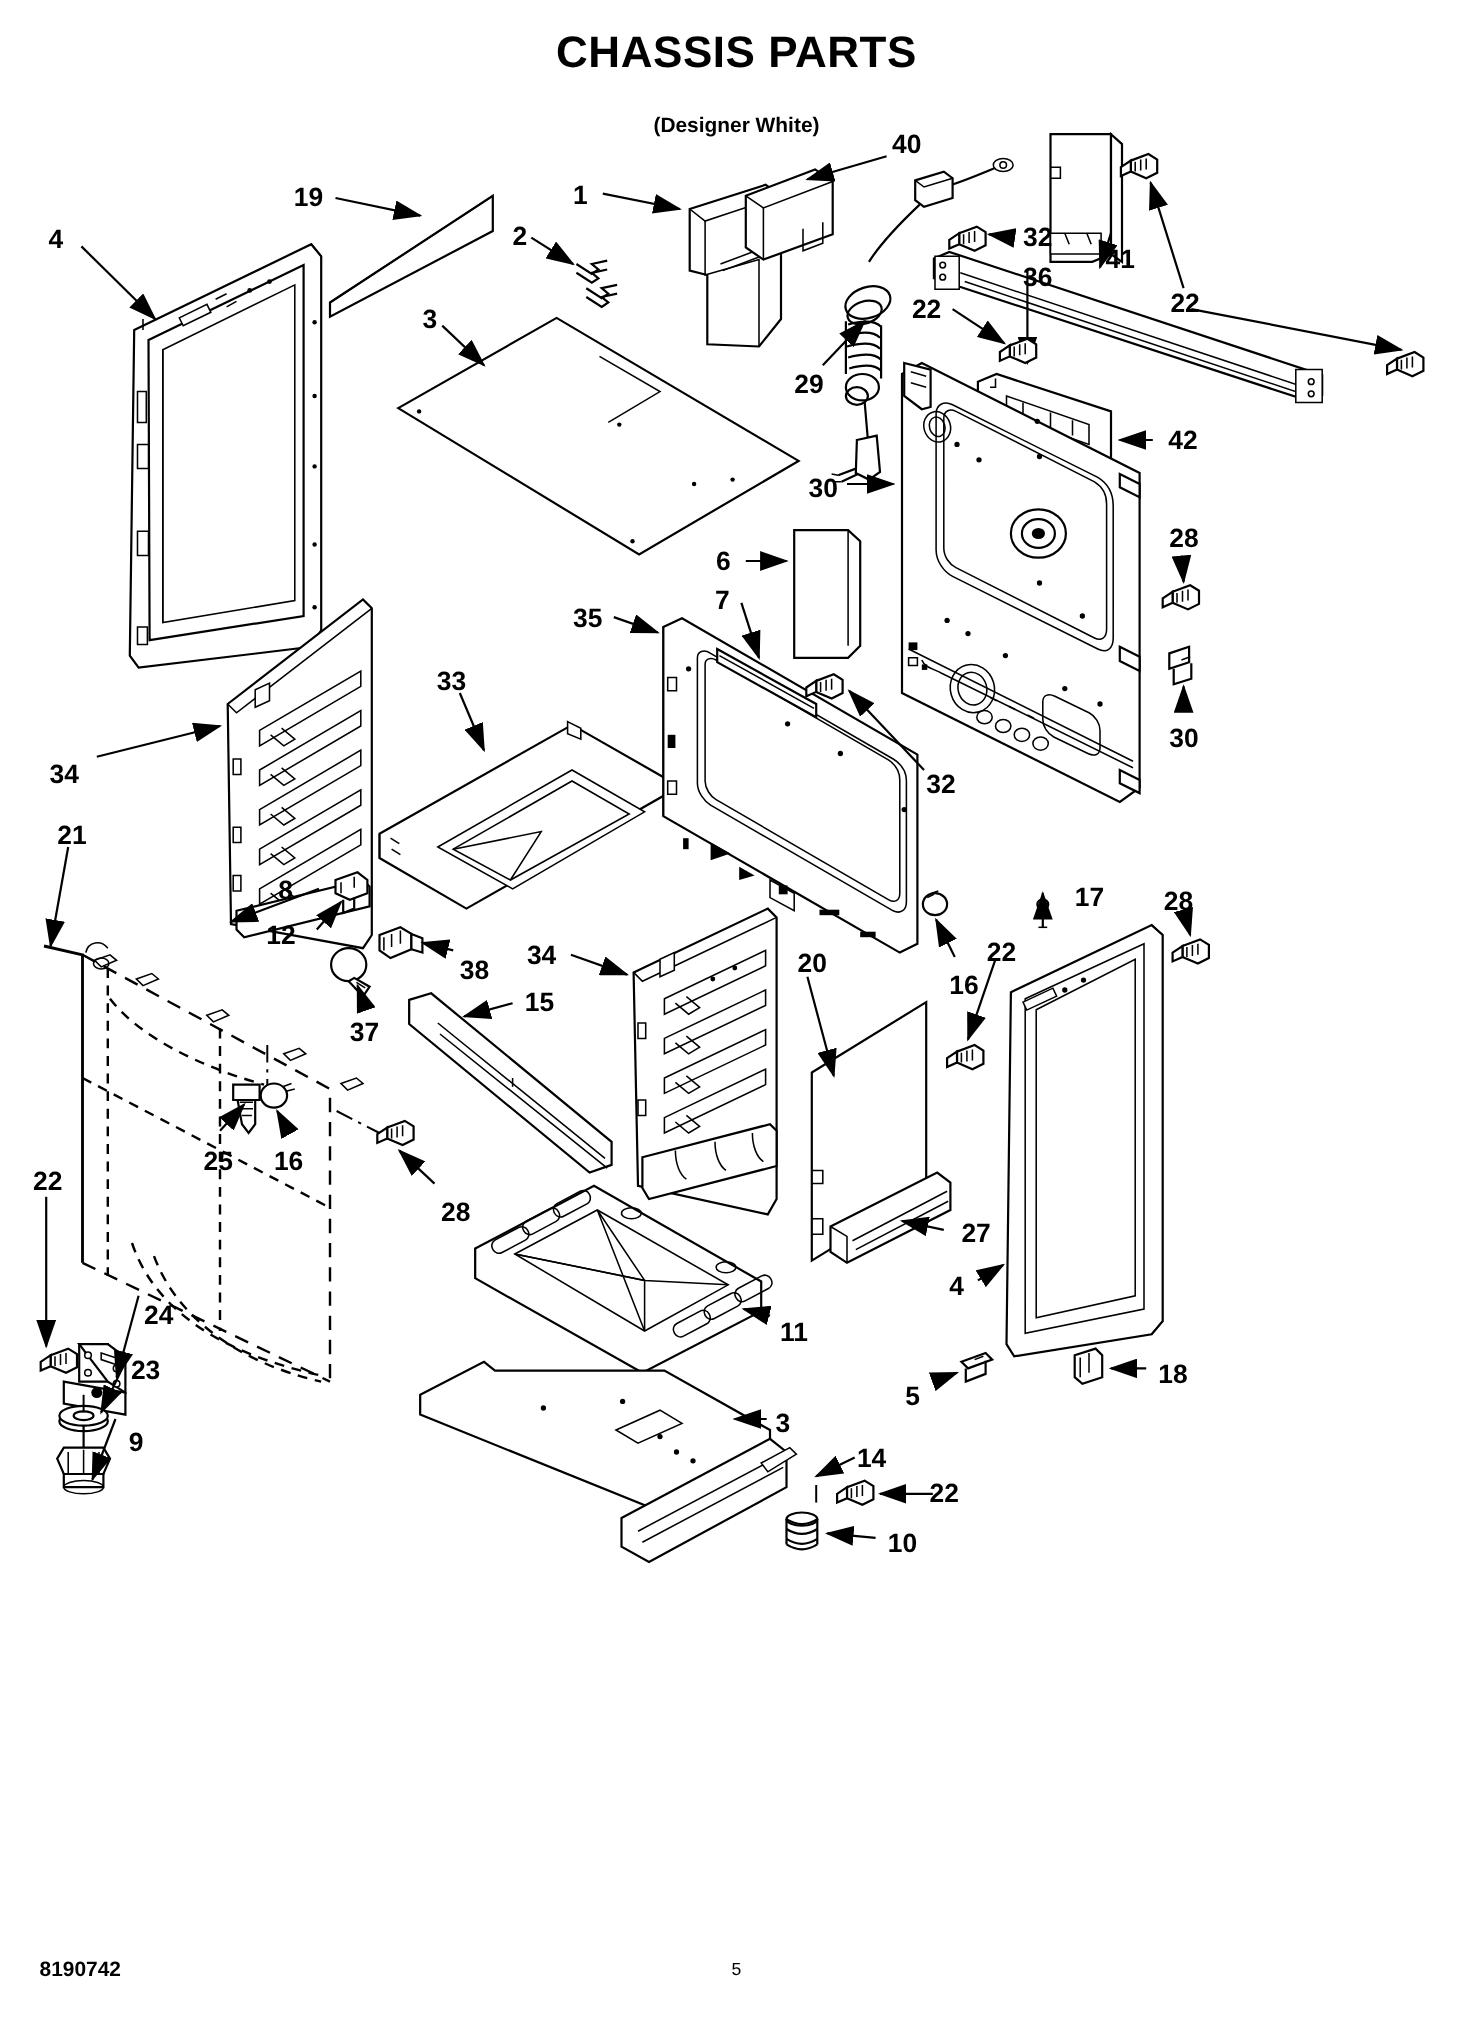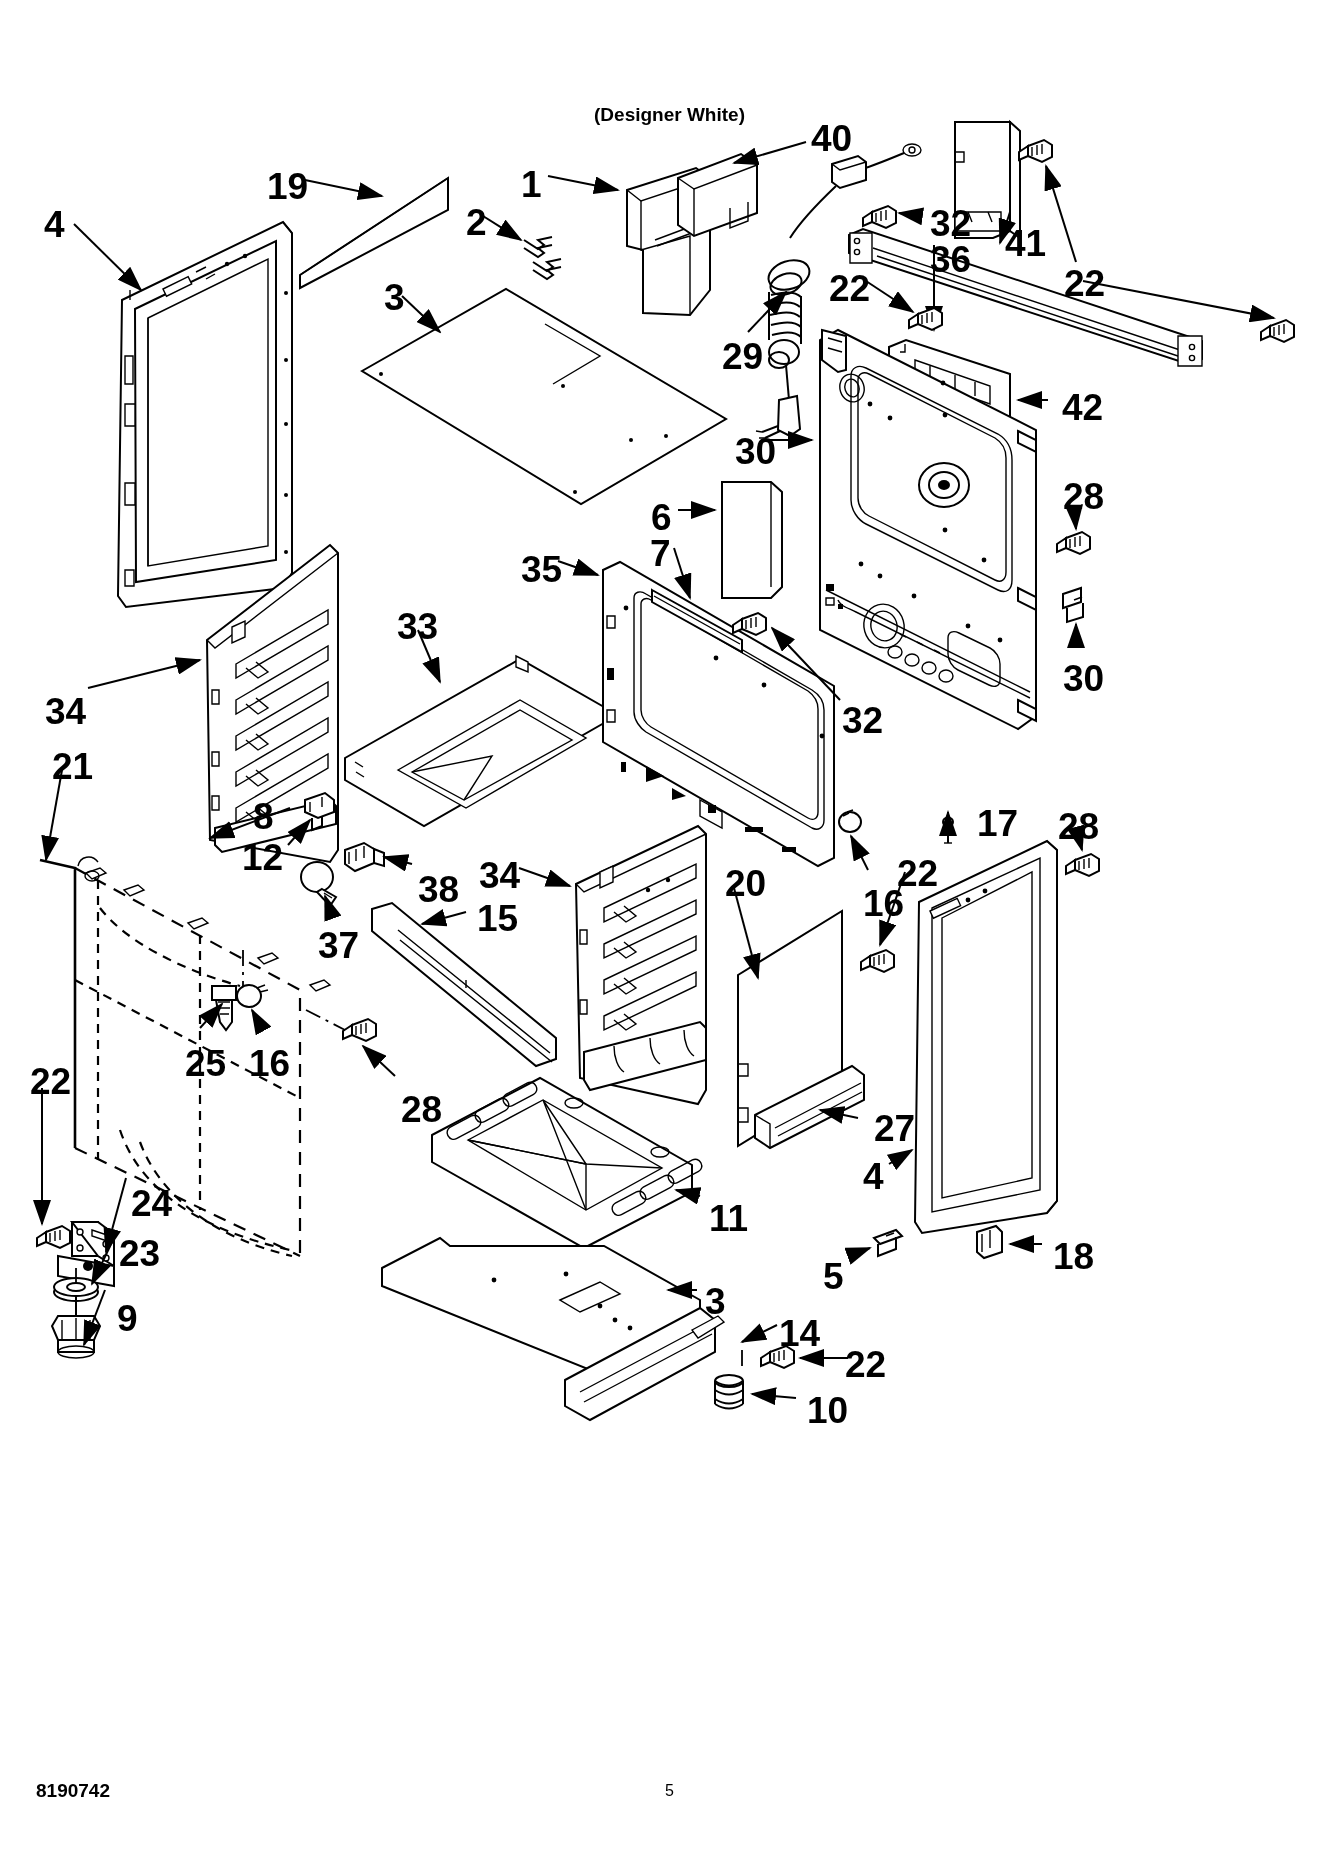--- a/index.html
+++ b/index.html
@@ -14,21 +14,21 @@
   .hdr{position:absolute;left:0;right:0;text-align:center;}
   .hdr-title{top:26px;font-size:40px;font-weight:bold;letter-spacing:.5px;}
   .hdr-model{top:78px;font-size:20px;font-weight:bold;}
   .hdr-color{top:104px;font-size:19px;font-weight:bold;}
 
   
   .footer-left{position:absolute;left:36px;top:1780px;font-size:19px;font-weight:bold;}
   .footer-page{position:absolute;left:0;right:0;top:1782px;text-align:center;font-size:16px;}
 
   
-  .cal{position:absolute;font-size:37px;font-weight:bold;line-height:1;
+  .cal{position:absolute;font-size:24px;font-weight:bold;line-height:1;
        font-family:"Liberation Sans", sans-serif;}
 
   
   #art{position:absolute;left:0;top:0;width:1339px;height:1849px;}
   #art line,#art path,#art polyline,#art polygon,#art rect,#art circle,#art ellipse{
     vector-effect:non-scaling-stroke;
   }
   .ln{stroke:#000;fill:none;stroke-width:2;}
   .ln-t{stroke:#000;fill:none;stroke-width:1.4;}
   .ln-h{stroke:#000;fill:none;stroke-width:2.6;}
@@ -37,20 +37,21 @@
   .blk{fill:#000;stroke:none;}
   .dash{stroke:#000;fill:none;stroke-width:2.2;stroke-dasharray:13 9;}
   .dash2{stroke:#000;fill:none;stroke-width:2.2;stroke-dasharray:9 7;}
   .dashc{stroke:#000;fill:none;stroke-width:1.8;stroke-dasharray:16 6 3 6;}
 </style>
 </head>
 <body>
 
 <div id="page">
 
+  <div class="hdr hdr-title">CHASSIS PARTS</div>
   <div class="hdr hdr-color">(Designer White)</div>
 
   <svg id="art" viewBox="0 0 1339 1849" xmlns="http://www.w3.org/2000/svg">
     <defs>
       <marker id="ah" markerWidth="13" markerHeight="9" refX="12" refY="4.5" orient="auto">
         <polygon points="0,0 13,4.5 0,9" fill="#000"></polygon>
       </marker>
     </defs>
 
     <g>

